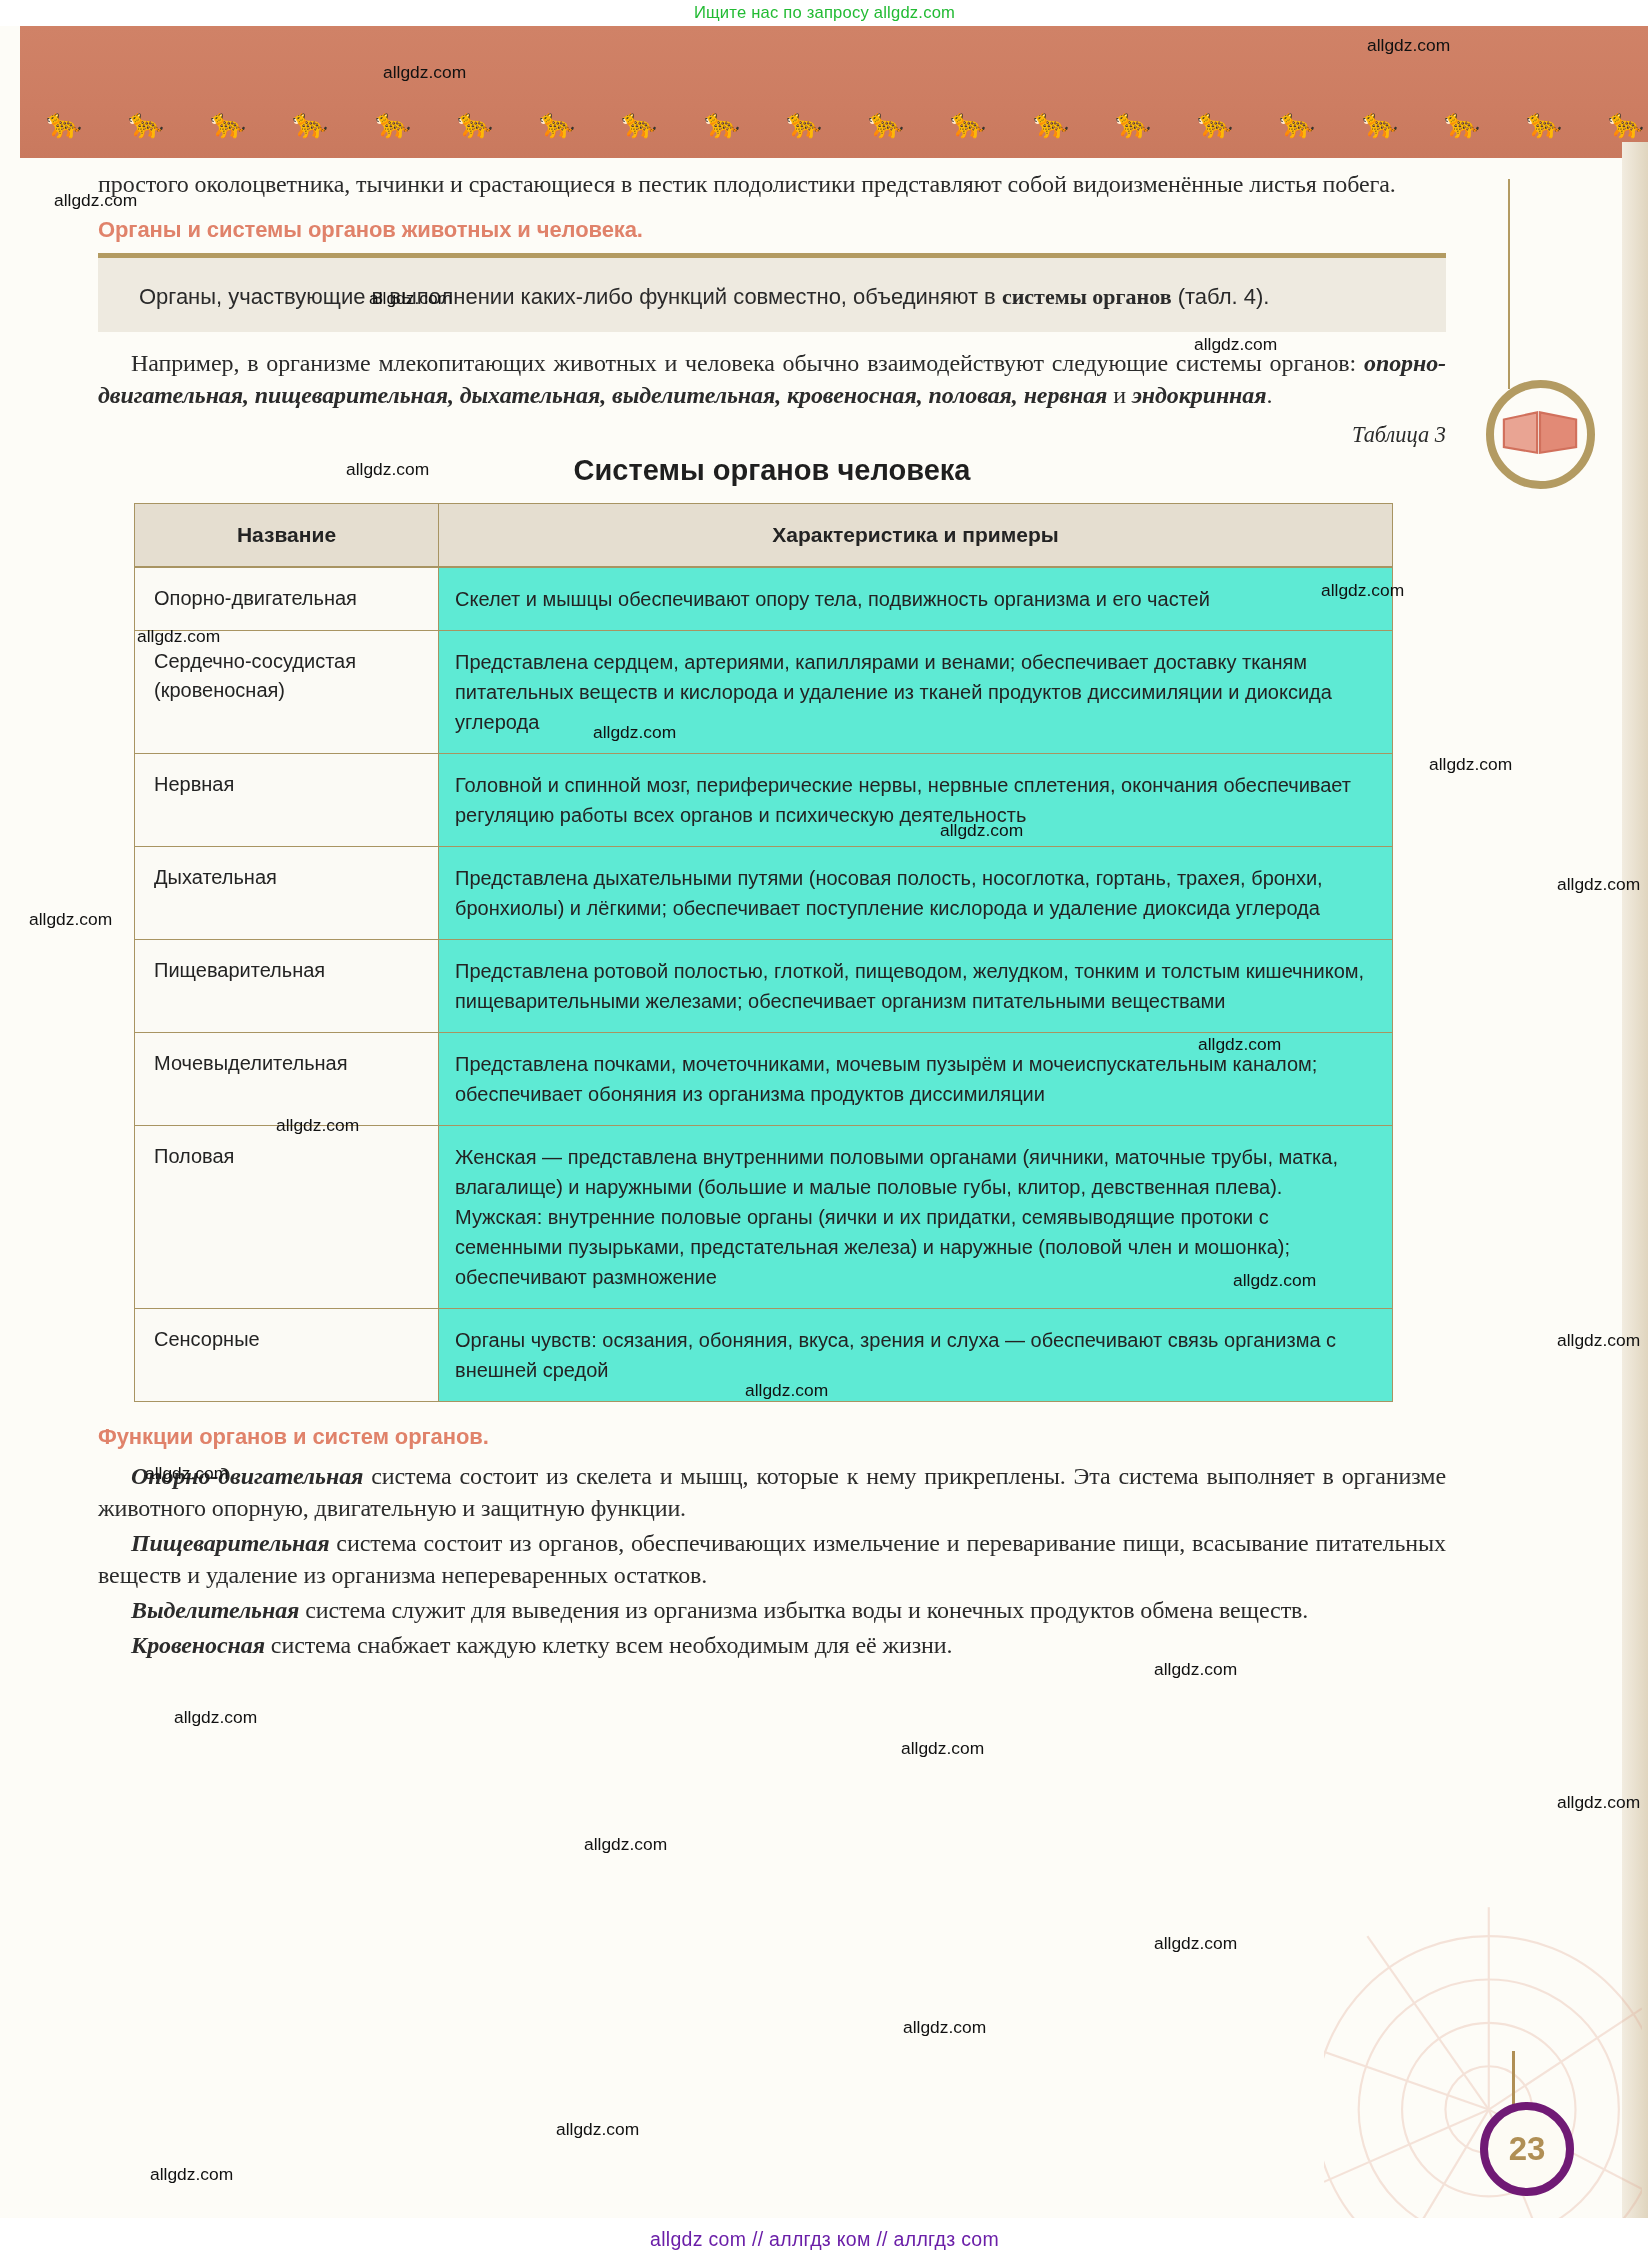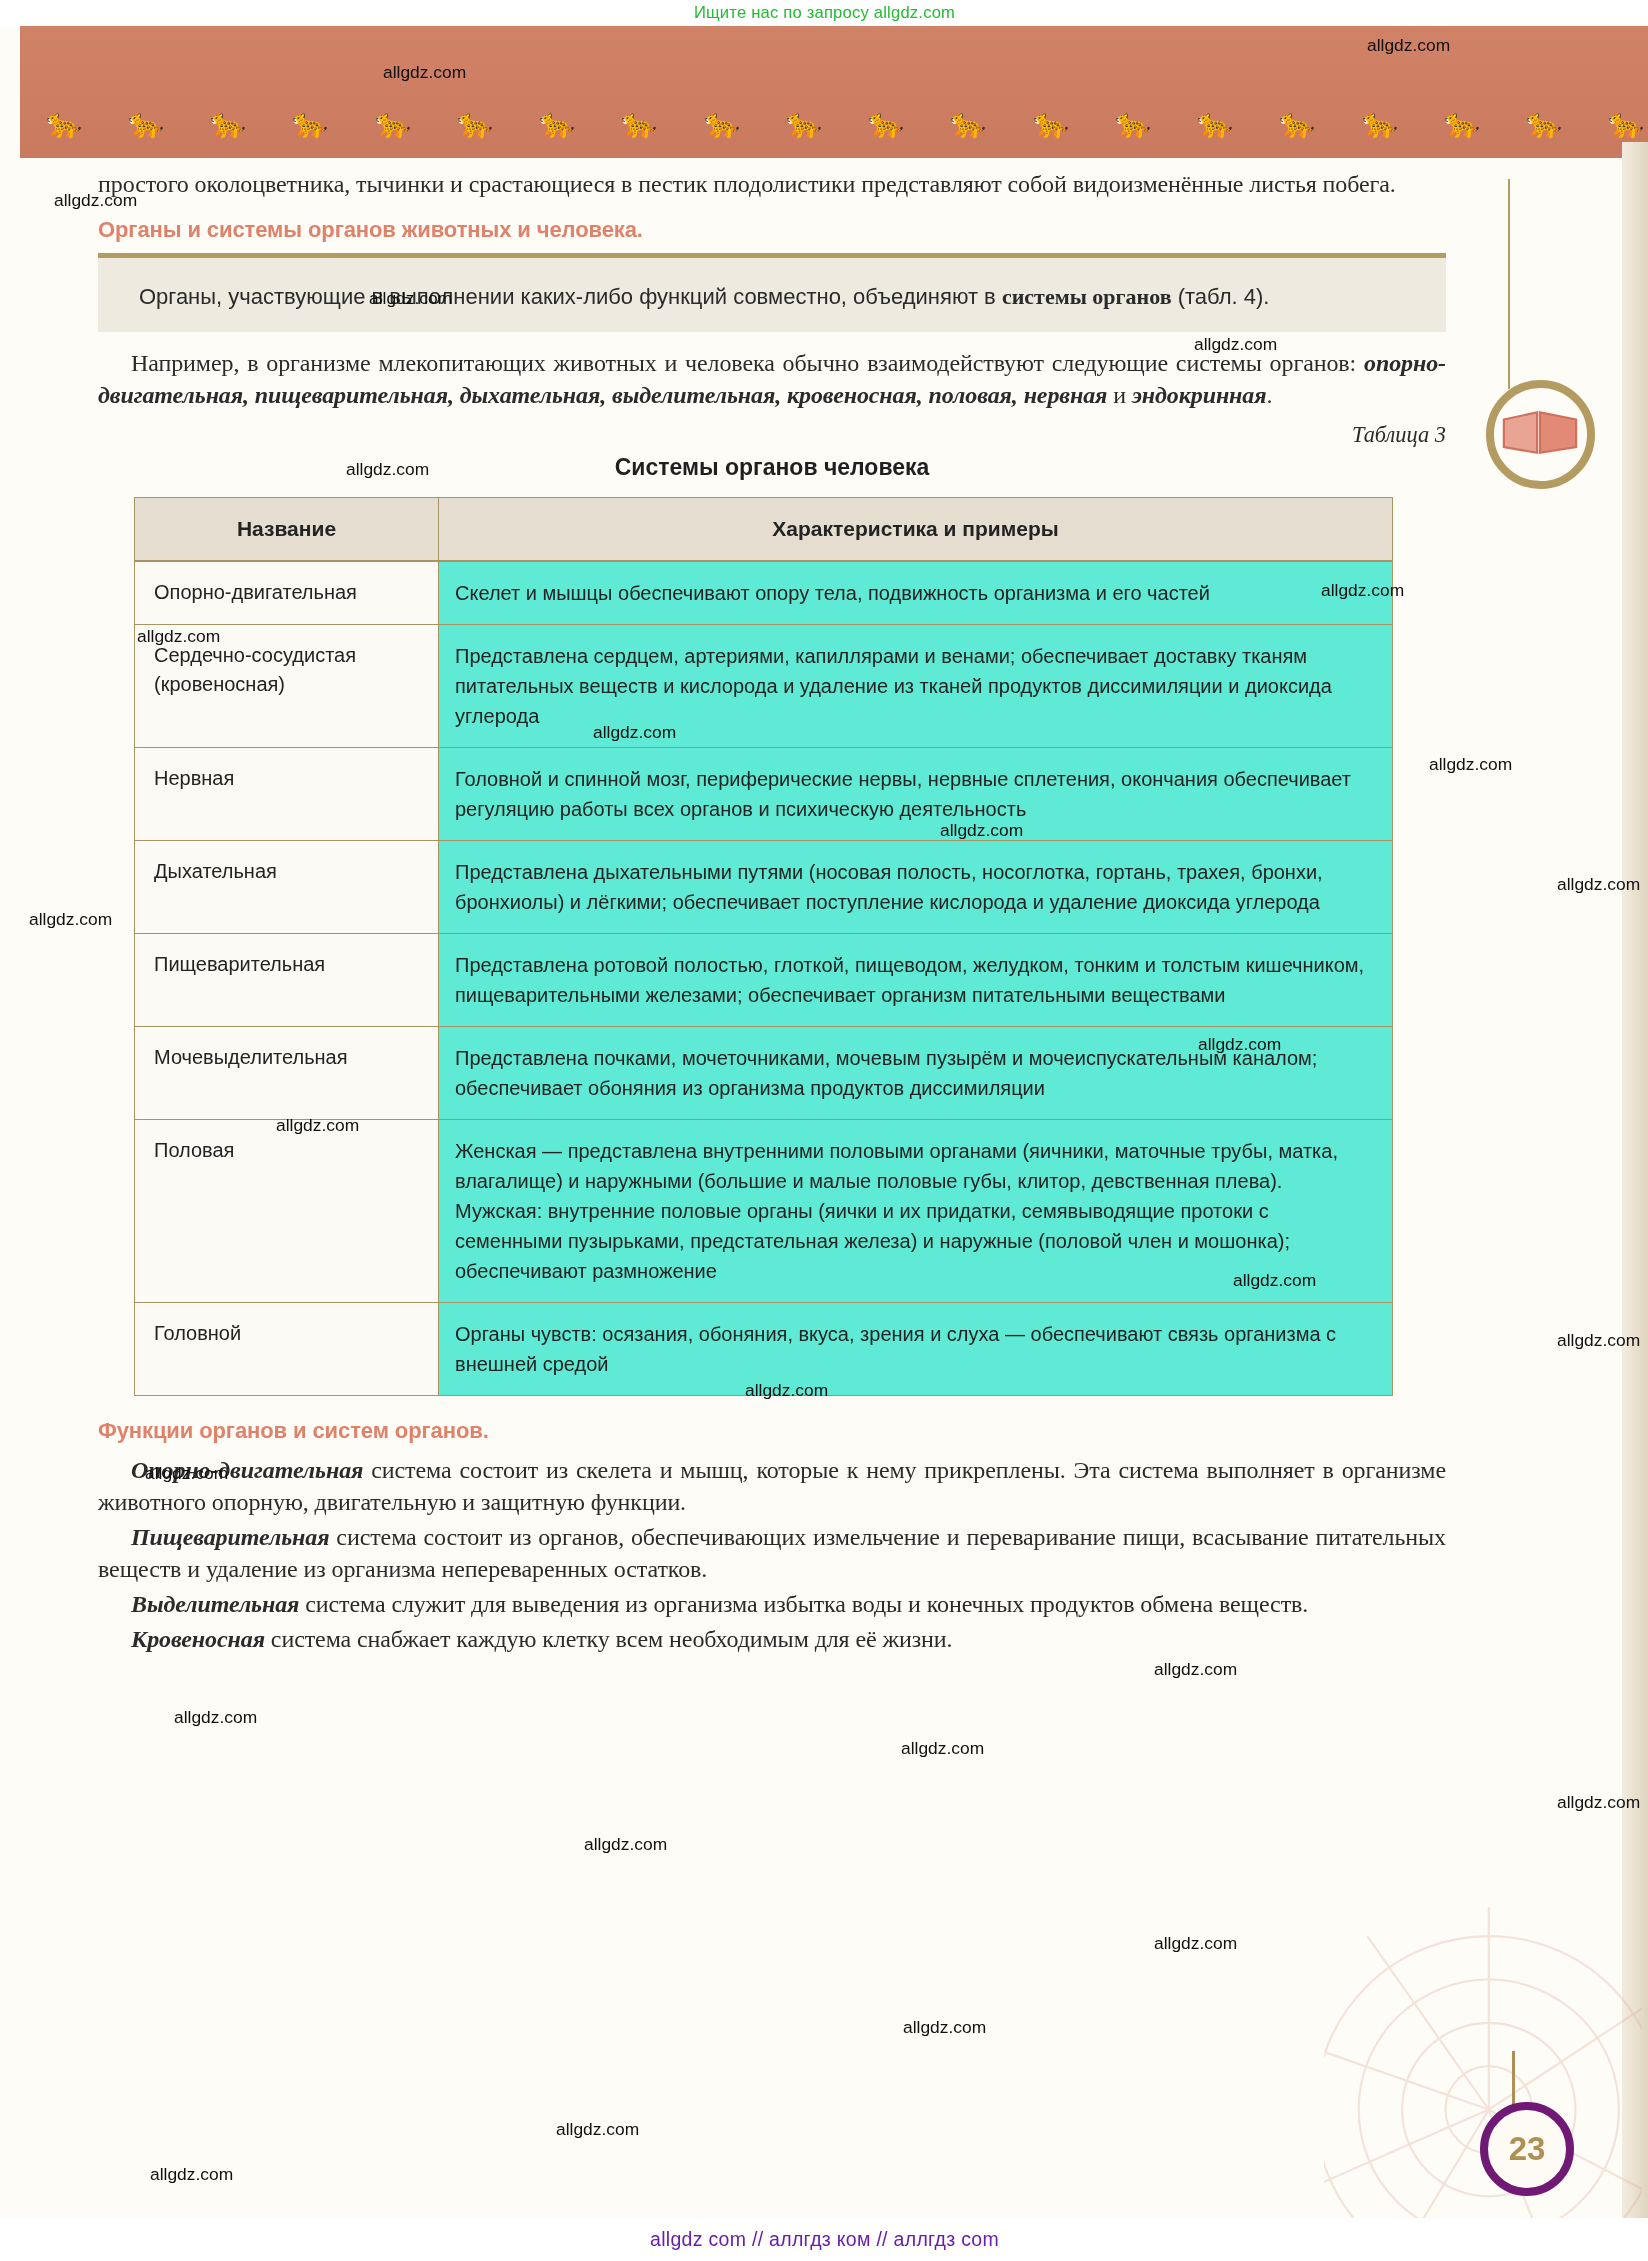--- a/index.html
+++ b/index.html
@@ -118,21 +118,21 @@
     font-family: "Liberation Serif", serif;
     font-style: italic;
     font-size: 22.4px;
     color: #2b2b2b;
     text-align: right;
     margin: 11.6px 0 5.8px 0;
   }
   .tab-title {
     font-family: "Liberation Sans", sans-serif;
     font-weight: bold;
-    font-size: 23px;
+    font-size: 29px;
     color: #1f1f1f;
     text-align: center;
     margin: 0 0 16px 0;
   }
 
   
   table.systems {
     border-collapse: collapse;
     width: 1259px;
     margin: 0 0 0 36px;
@@ -375,21 +375,21 @@
           <tr>
             <td class="name">Мочевыделительная</td>
             <td class="desc">Представлена почками, мочеточниками, мочевым пузырём и мочеиспускательным каналом; обеспечивает обоняния из организма продуктов диссимиляции</td>
           </tr>
           <tr>
             <td class="name">Половая</td>
             <td class="desc" style="white-space:pre-line">Женская — представлена внутренними половыми органами (яичники, маточные трубы, матка, влагалище) и наружными (большие и малые половые губы, клитор, девственная плева).
 Мужская: внутренние половые органы (яички и их придатки, семявыводящие протоки с семенными пузырьками, предстательная железа) и наружные (половой член и мошонка); обеспечивают размножение</td>
           </tr>
           <tr>
-            <td class="name">Головной</td>
+            <td class="name">Сенсорные</td>
             <td class="desc">Органы чувств: осязания, обоняния, вкуса, зрения и слуха — обеспечивают связь организма с внешней средой</td>
           </tr>
         </tbody>
       </table>
 
       <div class="orange-head" style="margin-top:22px">Функции органов и систем органов.</div>
 
       <p class="para indent"><i>Опорно-двигательная</i><span> система состоит из скелета и мышц, которые к нему прикреплены. Эта система выполняет в организме животного опорную, двигательную и защитную функции.</span></p>
       <p class="para indent"><i>Пищеварительная</i><span> система состоит из органов, обеспечивающих измельчение и переваривание пищи, всасывание питательных веществ и удаление из организма непереваренных остатков.</span></p>
       <p class="para indent"><i>Выделительная</i><span> система служит для выведения из организма избытка воды и конечных продуктов обмена веществ.</span></p>

